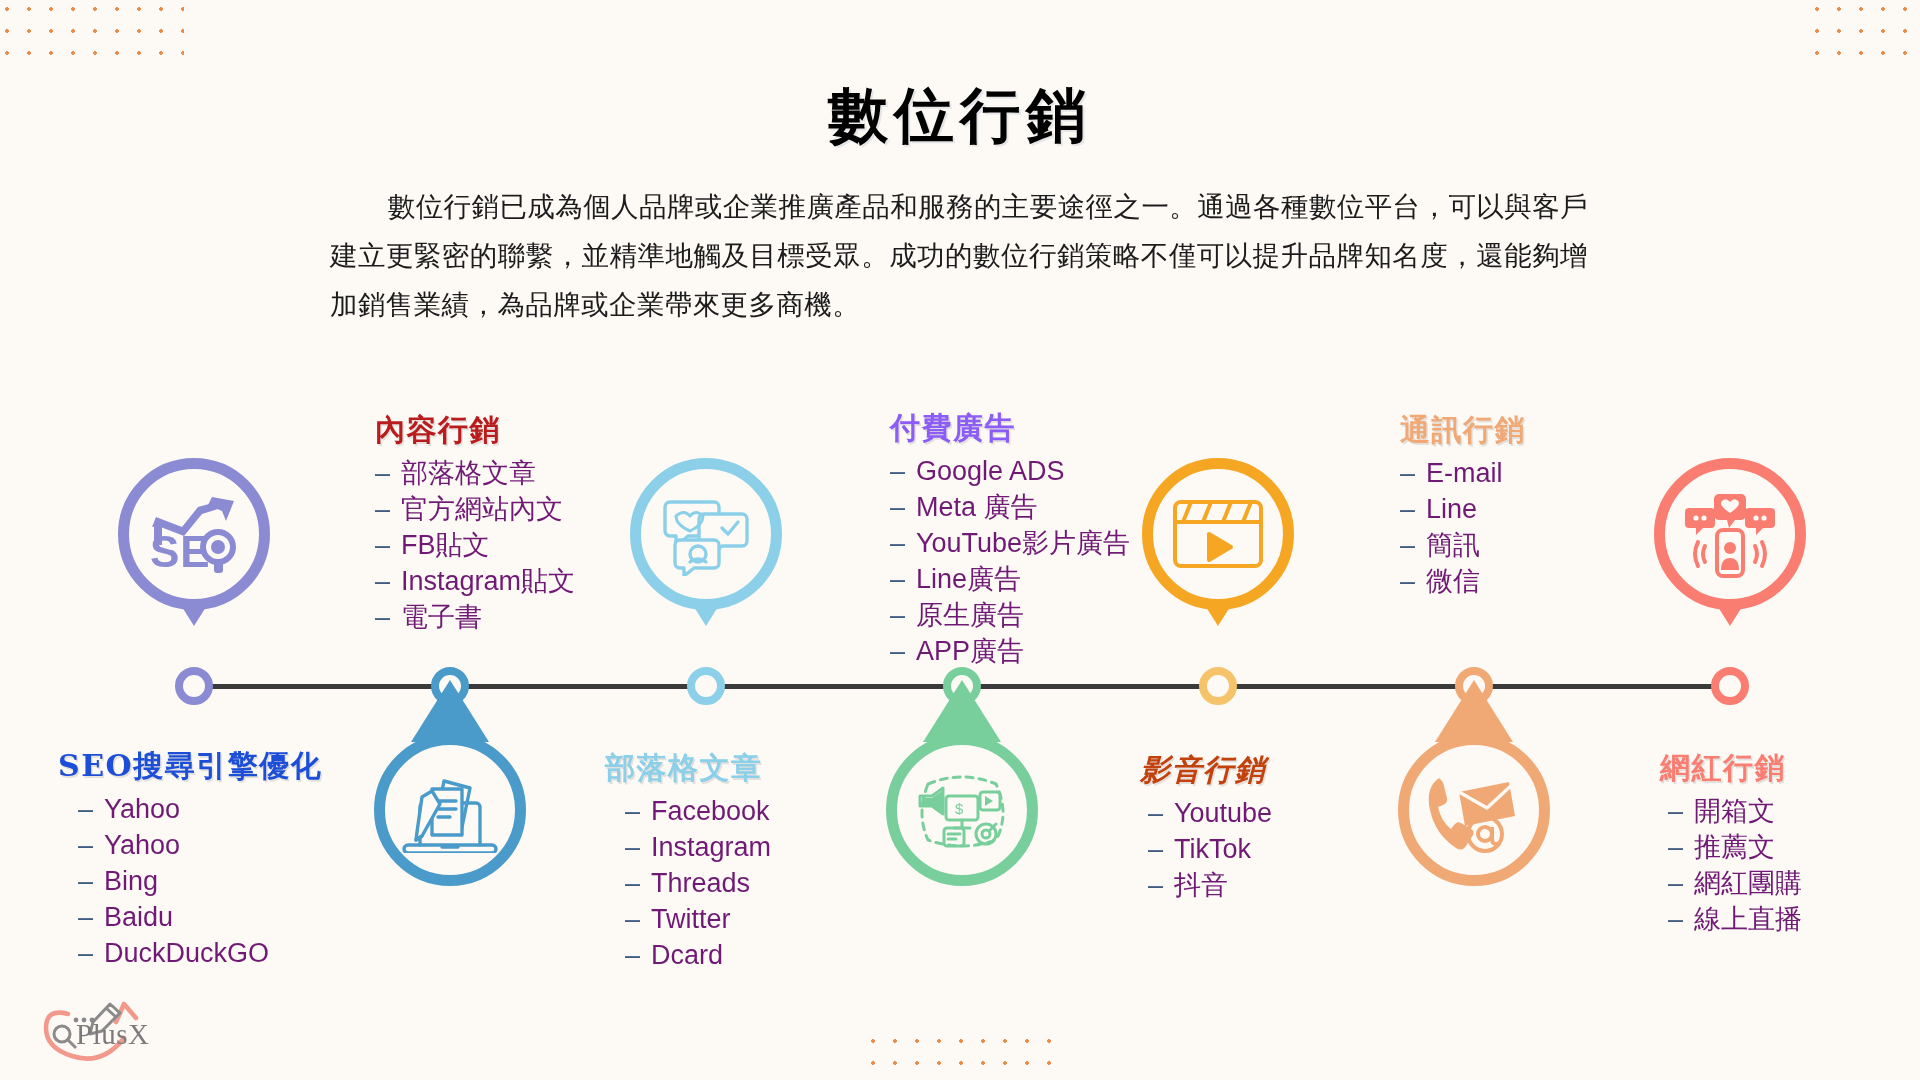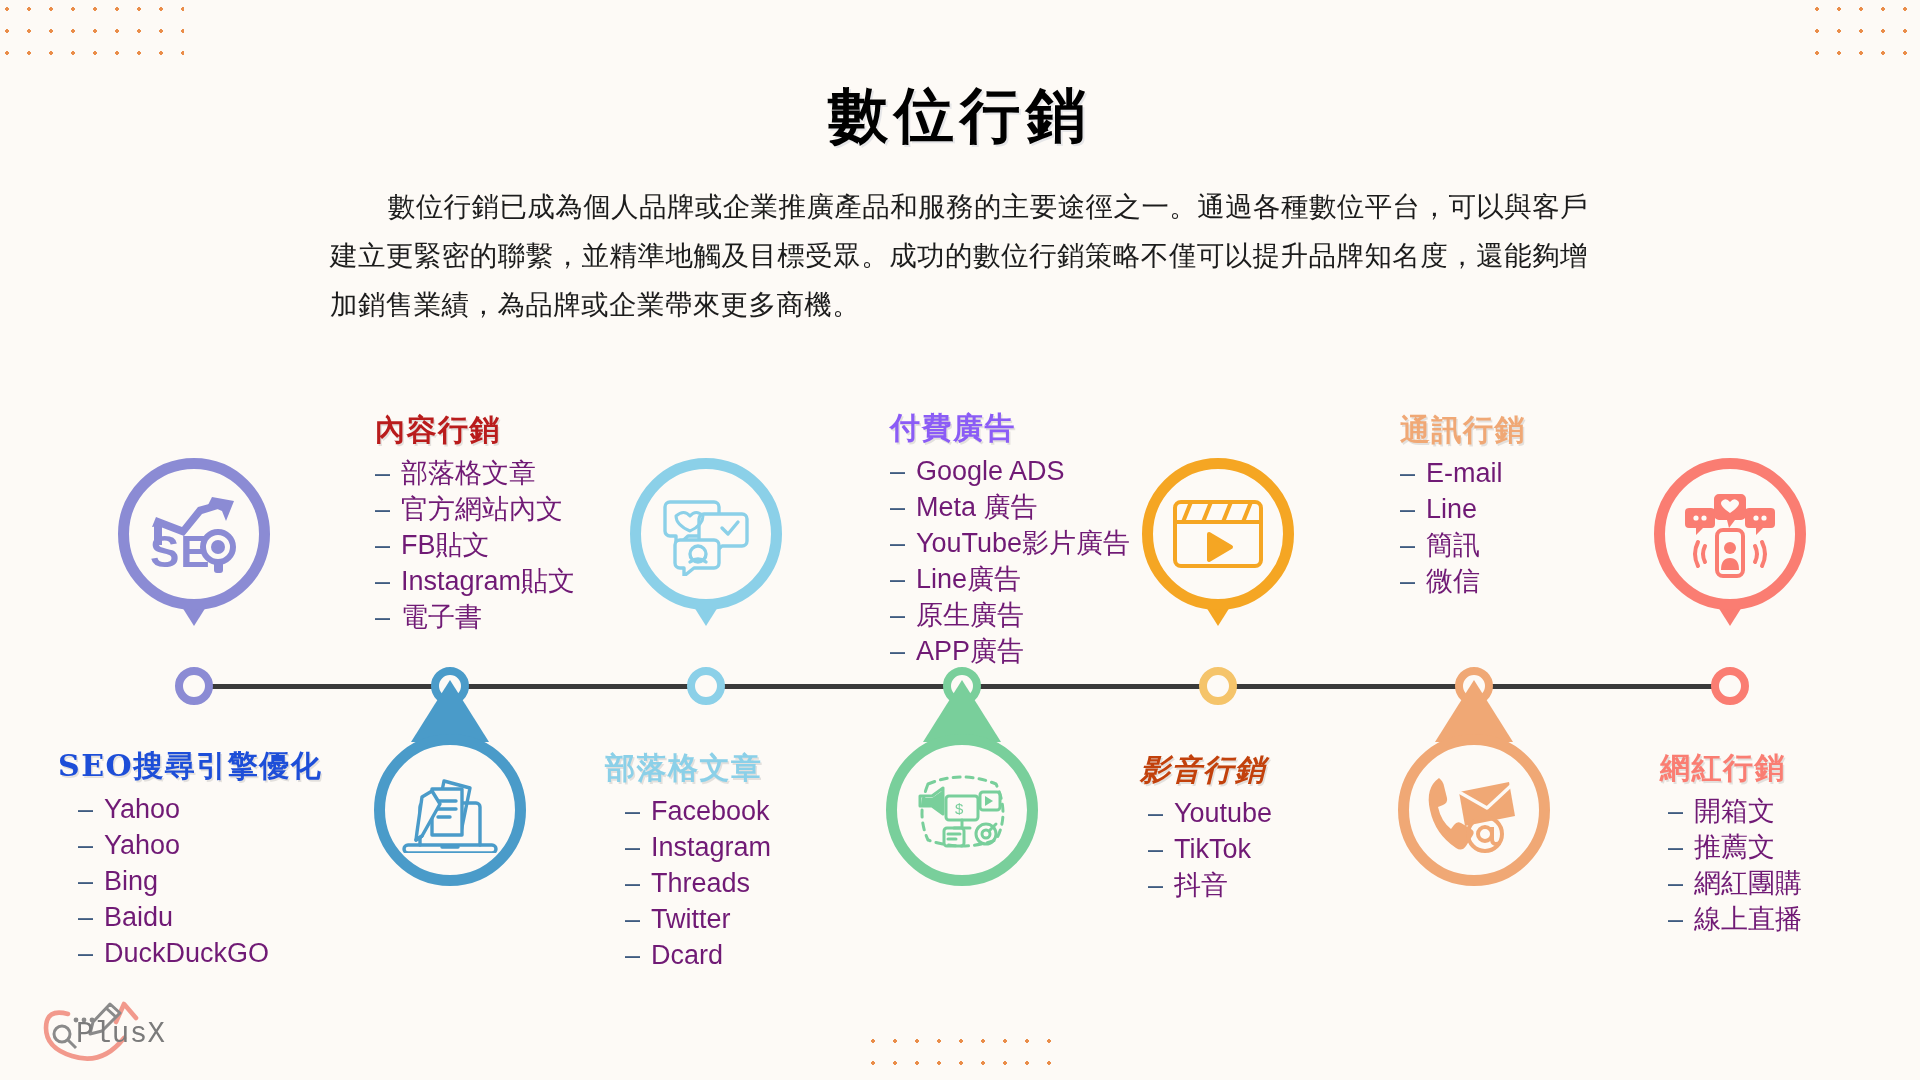--- a/index.html
+++ b/index.html
@@ -128,21 +128,21 @@
   }
 
   
   #logo{
     position:absolute;left:24px;top:996px;
     width:160px;height:76px;
   }
   #logo .wordmark{
     position:absolute;left:52px;top:22px;
     font-size:29px;color:#7b7b7b;letter-spacing:.5px;
-    font-family:Liberation Mono, monospace;
+    font-family:Liberation Serif, serif;
   }
 </style>
 </head>
 <body>
 
 <div id="stage">
 
   <div class="dots" id="dots-tl"></div>
   <div class="dots" id="dots-tr"></div>
   <div class="dots" id="dots-bc"></div>

